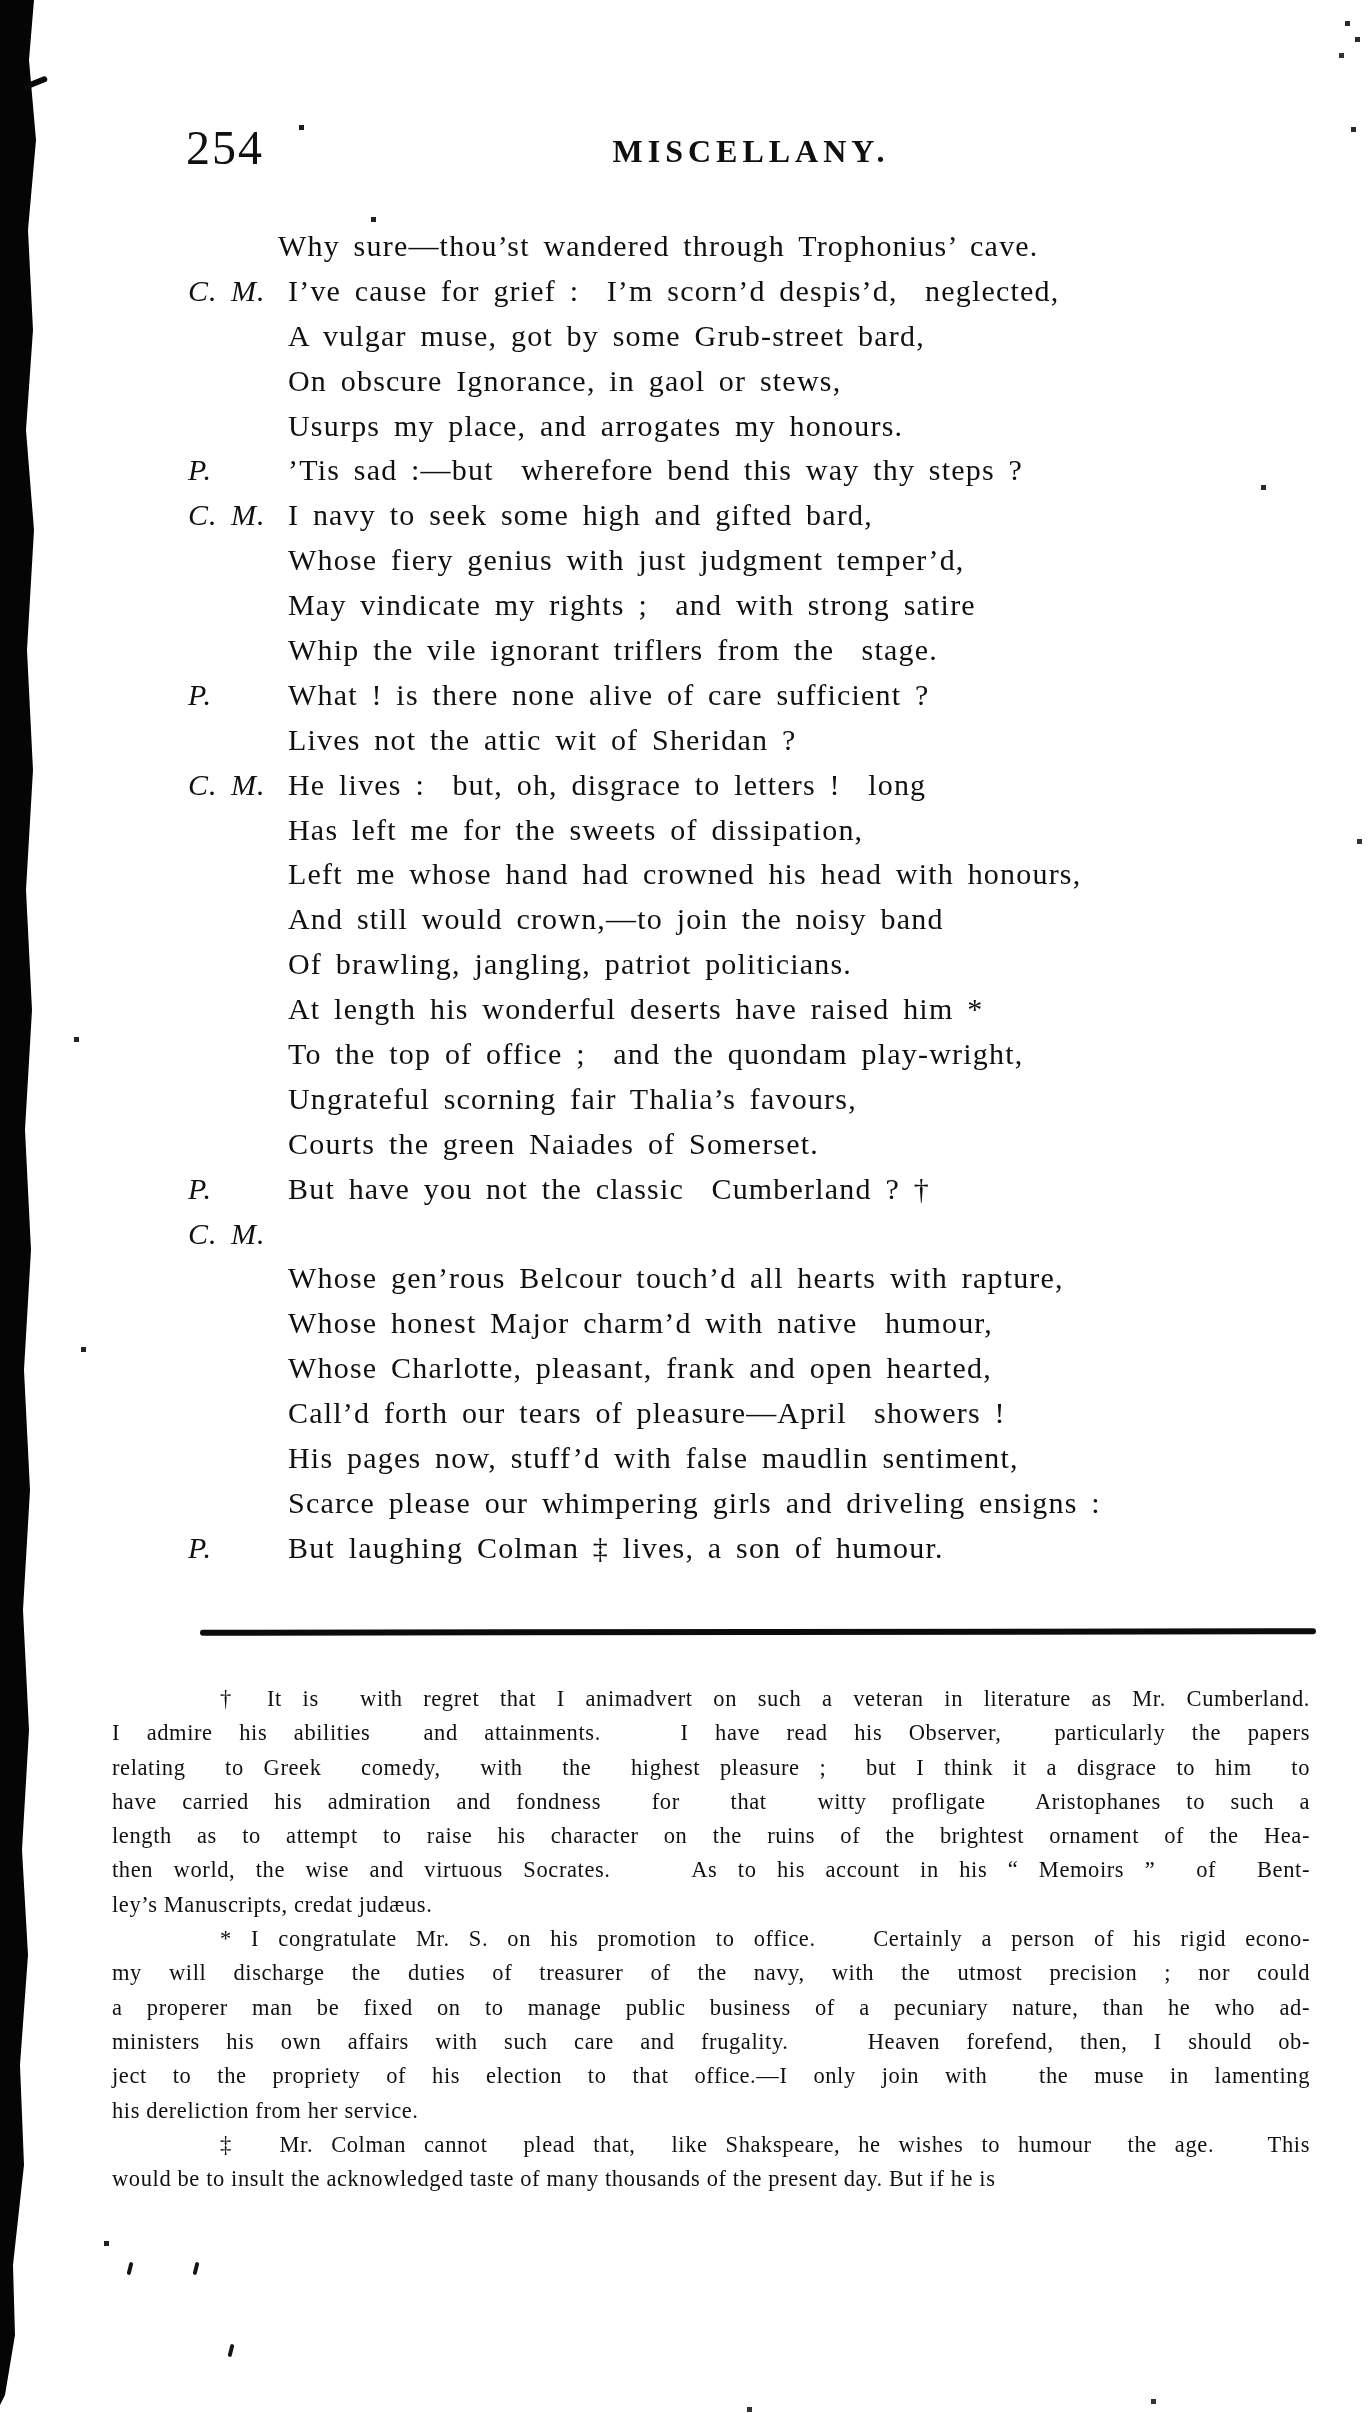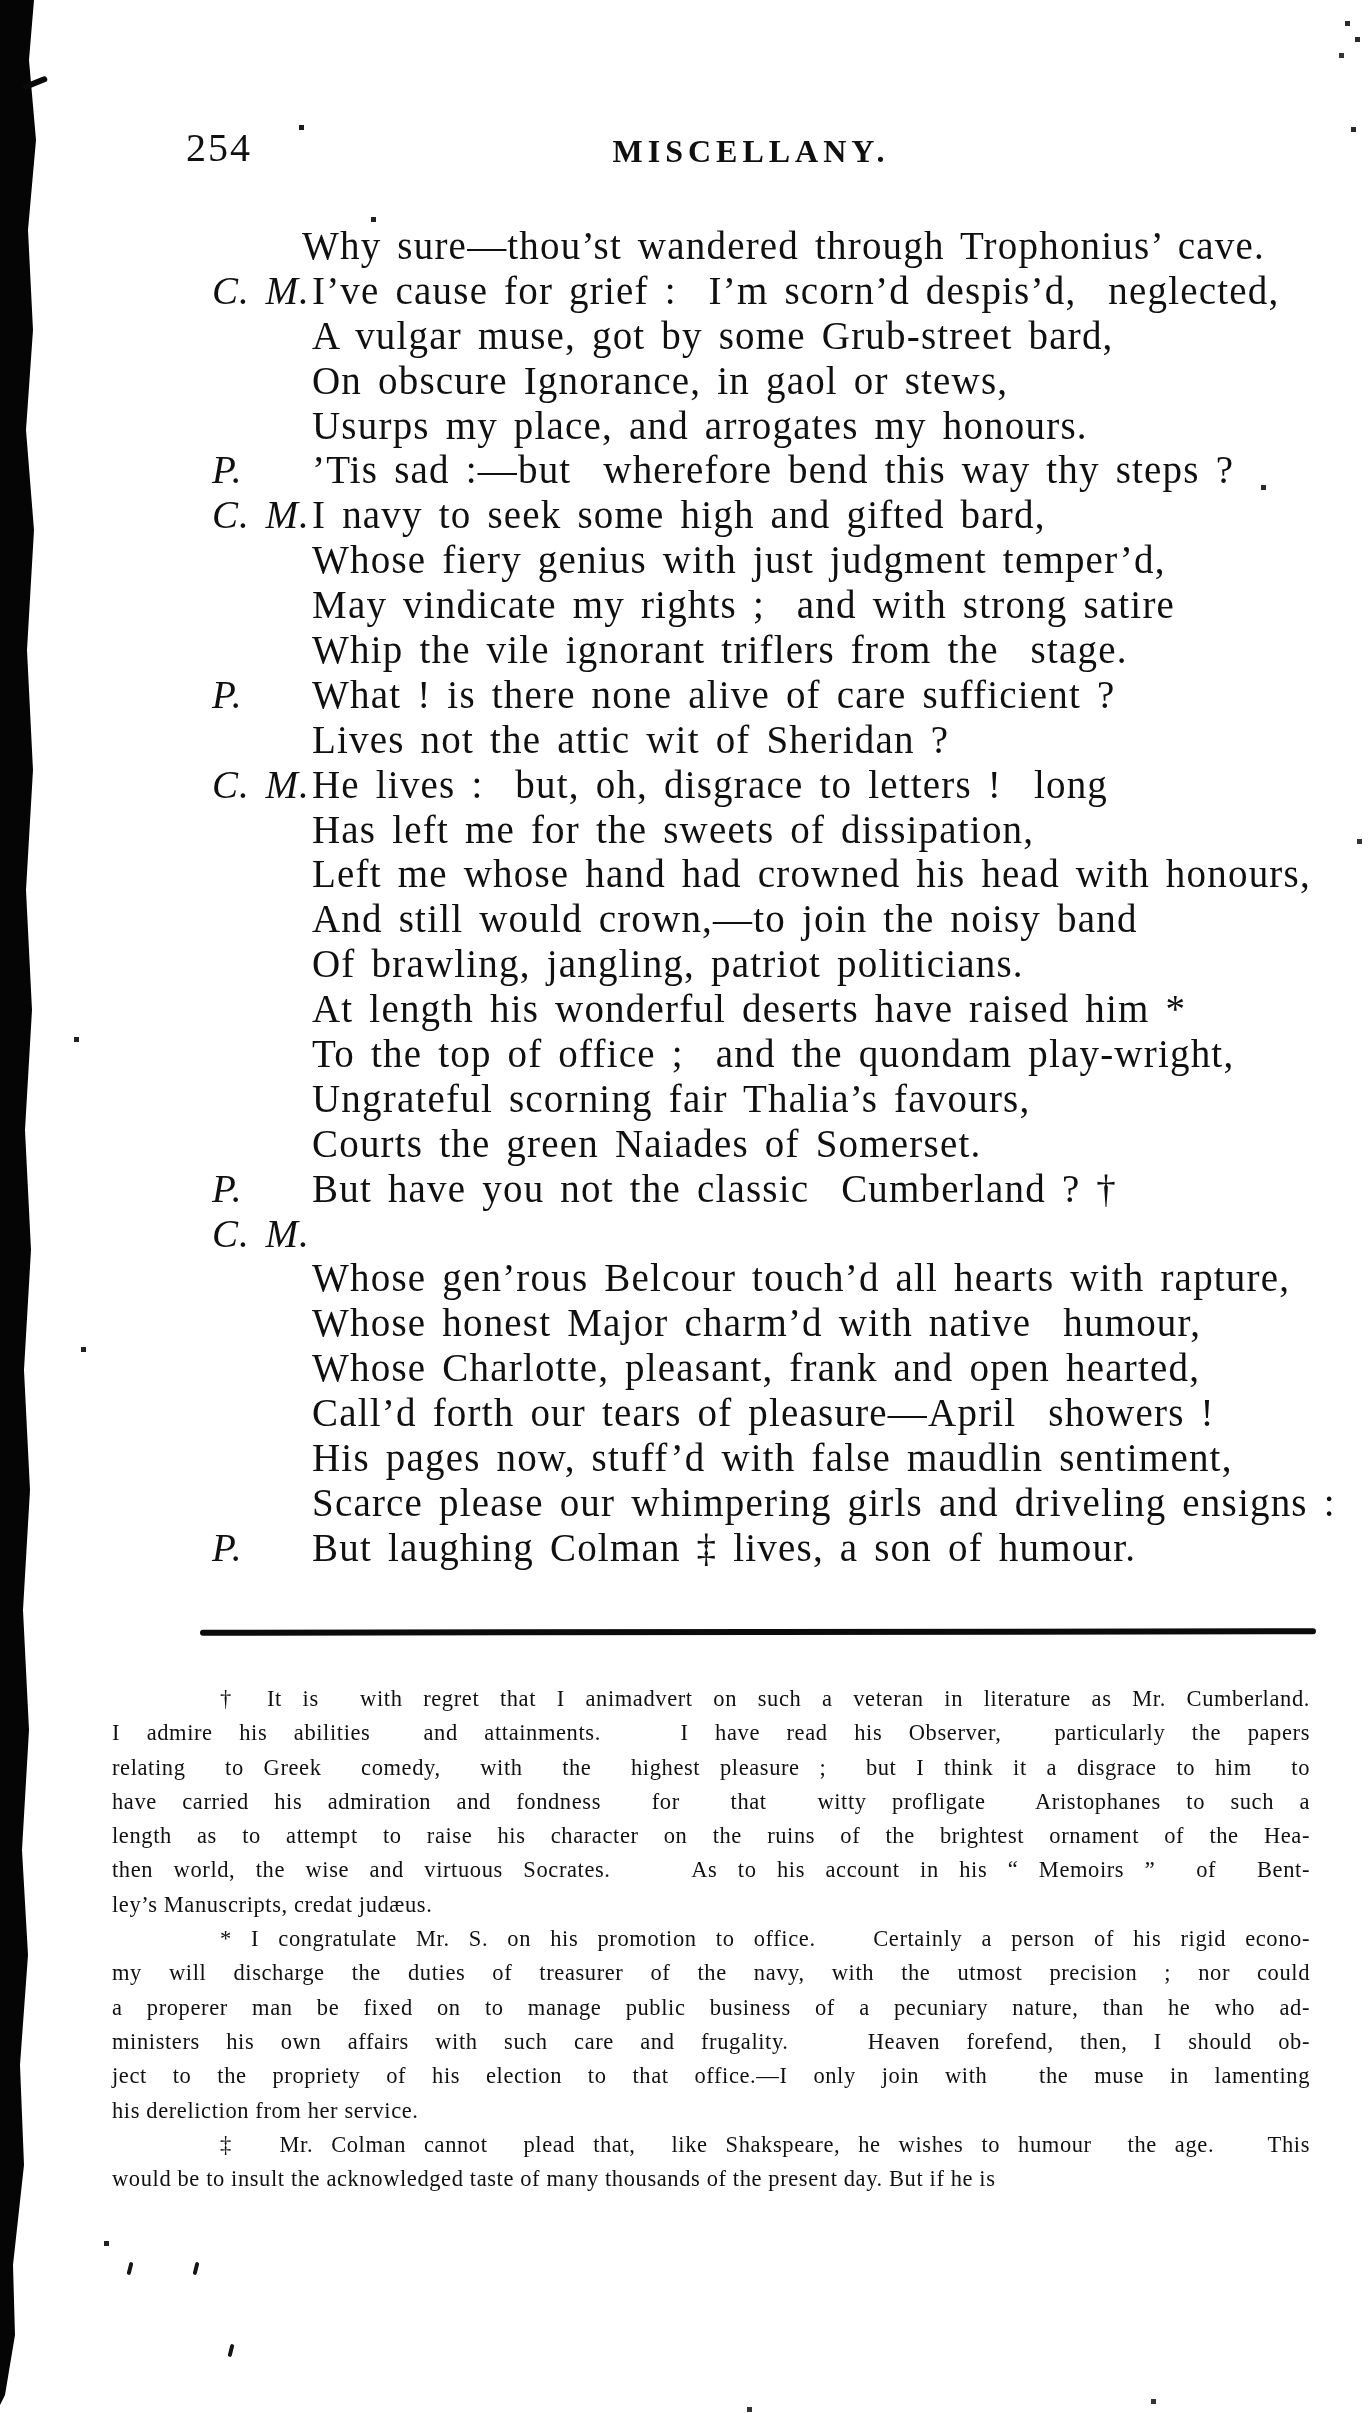--- a/index.html
+++ b/index.html
@@ -49,33 +49,33 @@
   .stroke { position: absolute; width: 4px; height: 13px; background: #151515;
     border-radius: 2px; transform: rotate(14deg); }
   .stroke.s1 { left: 128px; top: 2262px; }
   .stroke.s2 { left: 194px; top: 2262px; }
   .stroke.s3 { left: 229px; top: 2344px; }
 
   
   .running-head { position: absolute; top: 124px; left: 0; width: 100%; height: 60px; }
   .pagenum {
     position: absolute; left: 186px; top: 0;
-    font-size: 40px; line-height: 48px; letter-spacing: 2px;
+    font-size: 48px; line-height: 48px; letter-spacing: 2px;
   }
   .head-title {
     position: absolute; left: 130px; right: 0; top: 7px; text-align: center;
     font-size: 32px; line-height: 40px; font-weight: 700; letter-spacing: 5px;
   }
 
   
   .verse { position: absolute; left: 0; top: 224px; width: 100%; }
   .vline {
     position: relative; height: 44.9px; line-height: 44.9px;
-    padding-left: 288px; font-size: 39px;
-    letter-spacing: 1.2px; word-spacing: 5px; white-space: pre; margin-left: 24px;
+    padding-left: 288px; font-size: 30px;
+    letter-spacing: 1.2px; word-spacing: 5px; white-space: pre;
   }
   .vline:first-child { padding-left: 278px; }
   .speaker {
     position: absolute; left: 188px; top: 0;
     font-style: italic; letter-spacing: 1px;
   }
 
   
   .rule {
     position: absolute; left: 200px; top: 1629px; width: 1116px; height: 6px;

